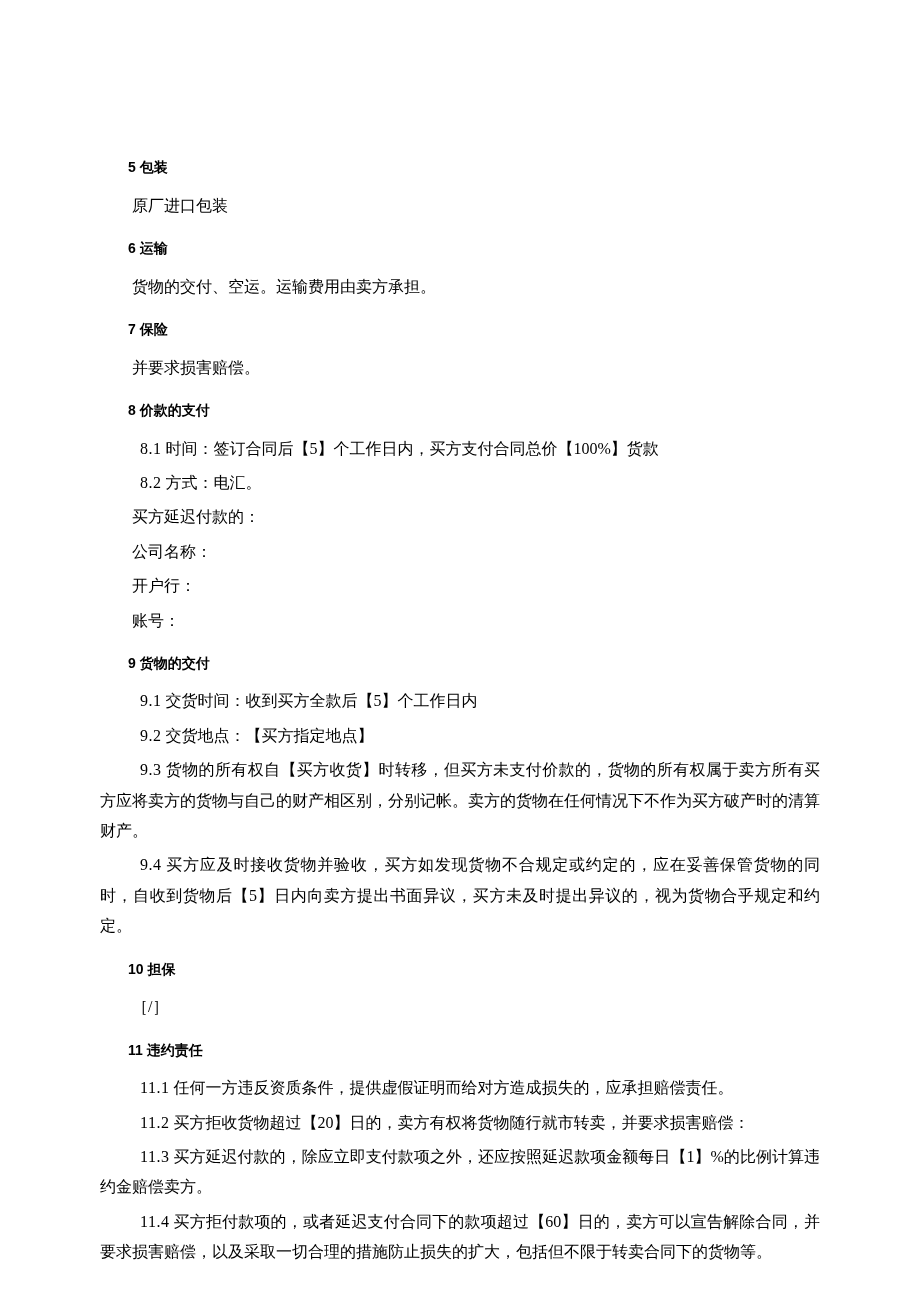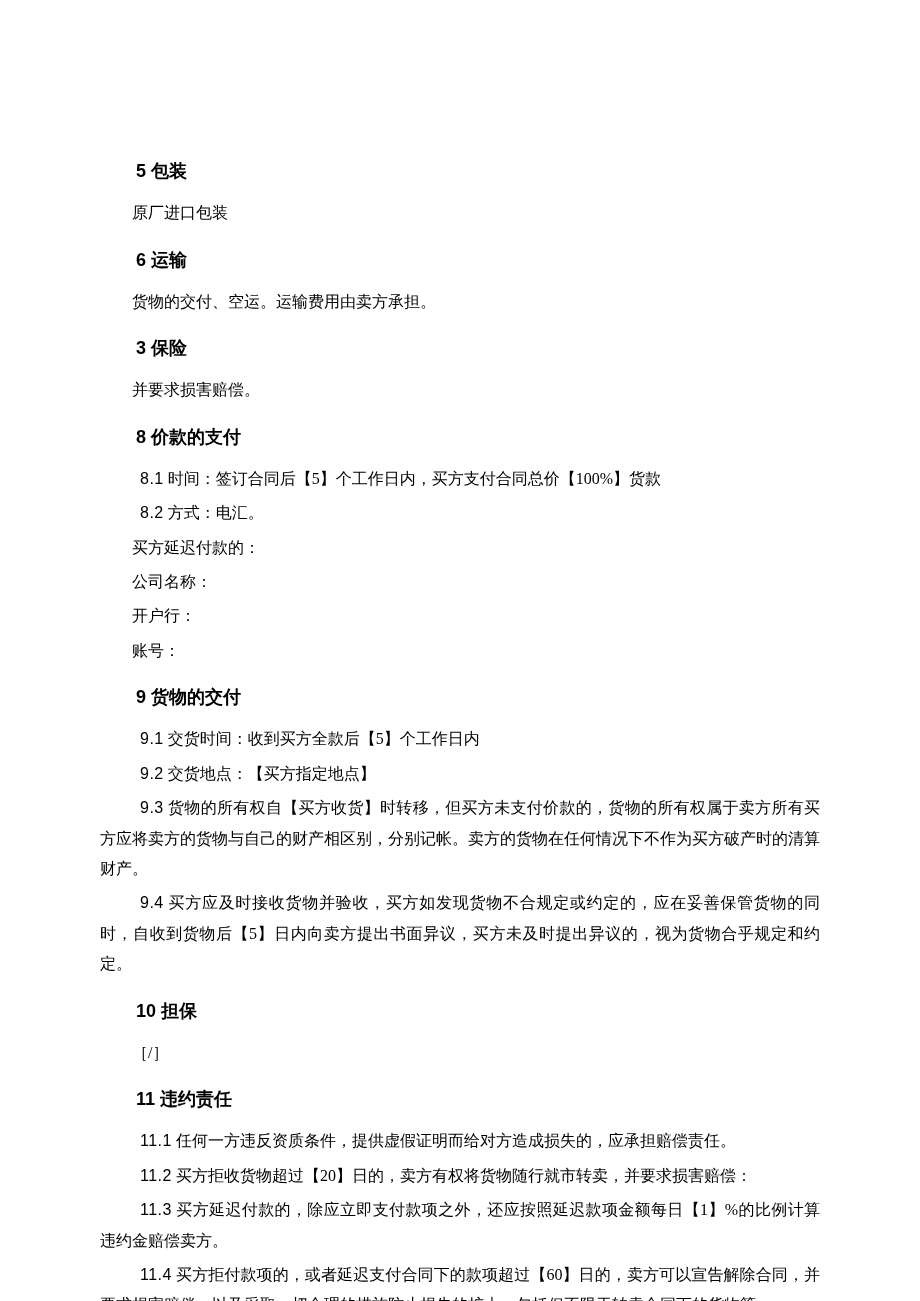--- a/index.html
+++ b/index.html
@@ -8,55 +8,55 @@
     font-family: "SimSun", "宋体", serif;
     font-size: 16px;
     color: #000000;
     line-height: 1.9;
     padding: 140px 100px 80px 100px;
     width: 920px;
   }
   .heading {
     font-family: "SimHei", "黑体", sans-serif;
     font-weight: bold;
-    font-size: 18px;
+    font-size: 14px;
     margin-top: 14px;
     margin-bottom: 10px;
     text-indent: 2em;
   }
   .para {
     text-indent: 2em;
     margin-bottom: 4px;
     text-align: justify;
   }
   .sub {
     text-indent: 2.5em;
     margin-bottom: 4px;
     text-align: justify;
   }
   .sub-wrap {
     text-indent: 2.5em;
     margin-bottom: 4px;
     text-align: justify;
   }
   .num {
-    font-family: Liberation Sans, sans-serif;
+    font-family: Liberation Serif, serif;
     letter-spacing: 0.5px;
   }
 </style>
 </head>
 <body>
 
 <div class="heading">5 包装</div>
 <div class="para">原厂进口包装</div>
 
 <div class="heading">6 运输</div>
 <div class="para">货物的交付、空运。运输费用由卖方承担。</div>
 
-<div class="heading">3 保险</div>
+<div class="heading">7 保险</div>
 <div class="para">并要求损害赔偿。</div>
 
 <div class="heading">8 价款的支付</div>
 <div class="sub"><span class="num">8.1</span><span>  时间：签订合同后【5】个工作日内，买方支付合同总价【100%】货款</span></div>
 <div class="sub"><span class="num">8.2</span><span>  方式：电汇。</span></div>
 <div class="para">买方延迟付款的：</div>
 <div class="para">公司名称：</div>
 <div class="para">开户行：</div>
 <div class="para">账号：</div>
 

